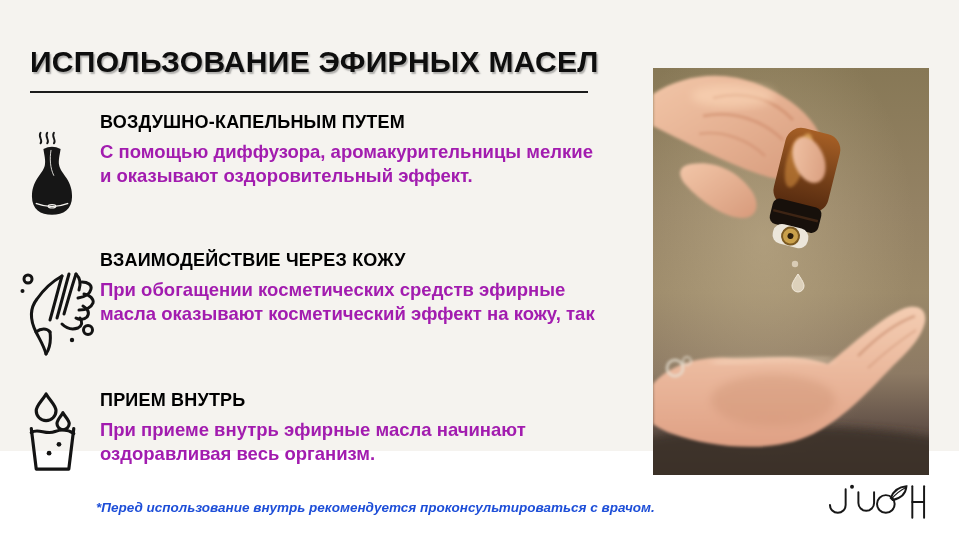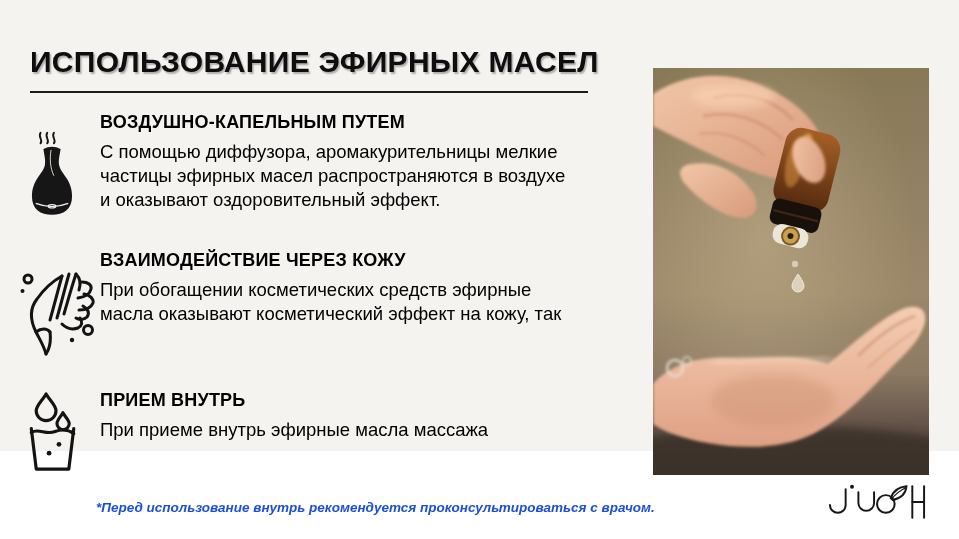--- a/index.html
+++ b/index.html
@@ -27,21 +27,21 @@
   .sec-1 .icon-box { left:31px; top:12px; width:42px;  height:92px; }
   .sec-2 .icon-box { left:20px; top:18px; width:78px;  height:88px; }
   .sec-3 .icon-box { left:29px; top:2px;  width:52px;  height:81px; }
   .icon-box svg { width:100%; height:100%; display:block; }
 
   .sec-text { position:absolute; left:100px; top:0; width:525px; }
   .sec-heading {
     font-size:18px; font-weight:700; color:#000000; letter-spacing:.2px;
     line-height:20px; margin-bottom:8px; white-space:nowrap;
   }
-  .sec-line { font-size:18.5px; line-height:24px; color:#000000; white-space:nowrap; }
+  .sec-line { font-size:18.5px; line-height:24px; color:#a21caf; white-space:nowrap;font-weight:bold; }
 
   .footnote {
     position:absolute; left:96px; top:500px;
     font-size:13.5px; font-style:italic; font-weight:600; color:#1d4ed8;
     white-space:nowrap;
   }
 
   .photo {
     position:absolute; left:653px; top:68px; width:276px; height:407px;
     overflow:hidden; background:#8e7c5e;
@@ -71,21 +71,20 @@
           C41.5,63.5 43,69 43,76 C43,89 34,95 22,95 C10,95 1,89 1,76
           C1,69 2.5,63.5 6.5,57 C10,51.5 13.5,48 14.5,43 C15.5,38 14,33 13,26 Z"></path>
         <path d="M5,83 Q22,89.5 39,83" stroke="#f5f3ef" stroke-width="1.3" fill="none"></path>
         <ellipse cx="22" cy="86" rx="4" ry="1.8" stroke="#f5f3ef" stroke-width="1.2" fill="none"></ellipse>
         <path d="M21,27 C19.5,36 20,46 24,54" stroke="#f5f3ef" stroke-width="1" fill="none" opacity=".9"></path>
       </svg>
     </div>
     <div class="sec-text">
       <div class="sec-heading">ВОЗДУШНО-КАПЕЛЬНЫМ ПУТЕМ</div>
       <div class="sec-line">С помощью диффузора, аромакурительницы мелкие</div>
-      <div class="sec-line">частицы эфирных  масел распространяются в воздухе</div>
       <div class="sec-line">и оказывают оздоровительный эффект.</div>
     </div>
   </section>
 
   <section class="section sec-2">
     <div class="icon-box">
       <svg viewBox="0 0 78 88" aria-hidden="true">
         <g stroke="#131313" stroke-width="3" fill="none" stroke-linecap="round" stroke-linejoin="round">
           <path d="M26,86 C24,78 20,72 16,64 C10,52 10,40 17,31 C24,21 33,13 42,8"></path>
           <path d="M26,86 C30,80 31,72 30,64"></path>
@@ -120,21 +119,22 @@
           <path d="M34,21 C31.5,25.5 28,28.5 28,32 a6.2,6.2 0 0 0 12.4,0 C40.4,28.5 36.5,25.5 34,21 Z"></path>
           <path d="M2,37 L7,78 L40,78 L45,37"></path>
           <path d="M2,41 C9,36 17,44 26,40 C33,37.5 40,38.5 45,42"></path>
         </g>
         <circle cx="20" cy="62" r="2.4" fill="#131313"></circle>
         <circle cx="30" cy="53" r="2.4" fill="#131313"></circle>
       </svg>
     </div>
     <div class="sec-text">
       <div class="sec-heading">ПРИЕМ ВНУТРЬ</div>
-      <div class="sec-line">При приеме внутрь эфирные масла массажа</div>
+      <div class="sec-line">При приеме внутрь эфирные масла начинают</div>
+      <div class="sec-line">оздоравливая весь организм.</div>
     </div>
   </section>
 
   <div class="footnote">*Перед использование внутрь рекомендуется проконсультироваться с врачом.</div>
 
   <figure class="photo">
     <svg viewBox="0 0 276 407" preserveAspectRatio="none" aria-hidden="true">
       <defs>
         <linearGradient id="pbg" x1="0" y1="0" x2="0" y2="1">
           <stop offset="0" stop-color="#877856"></stop>

